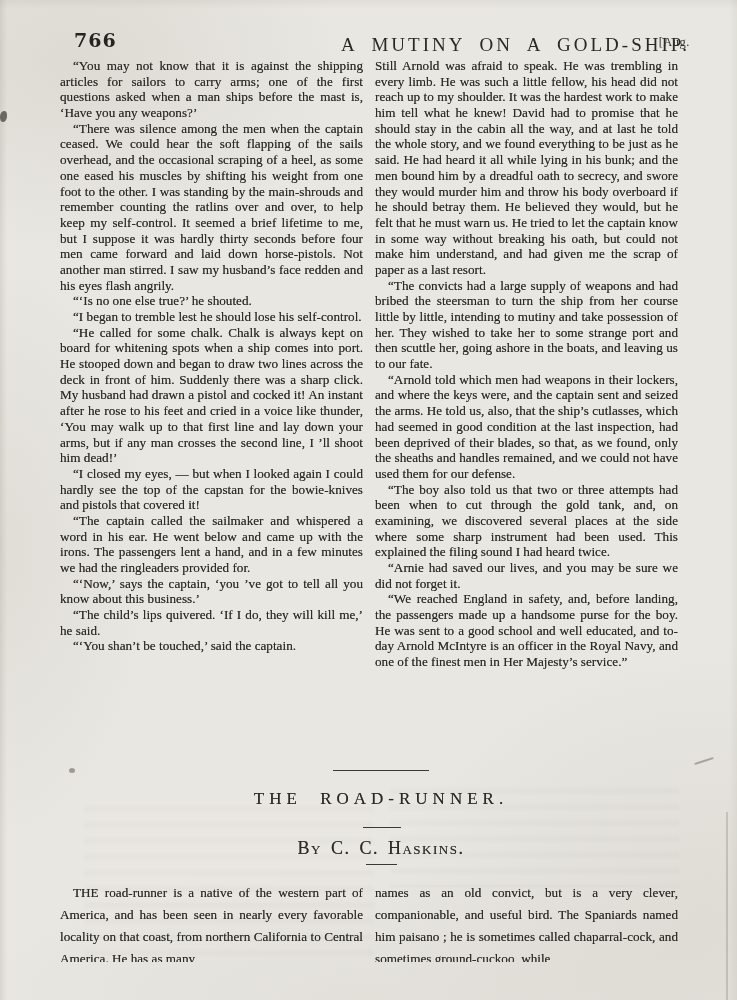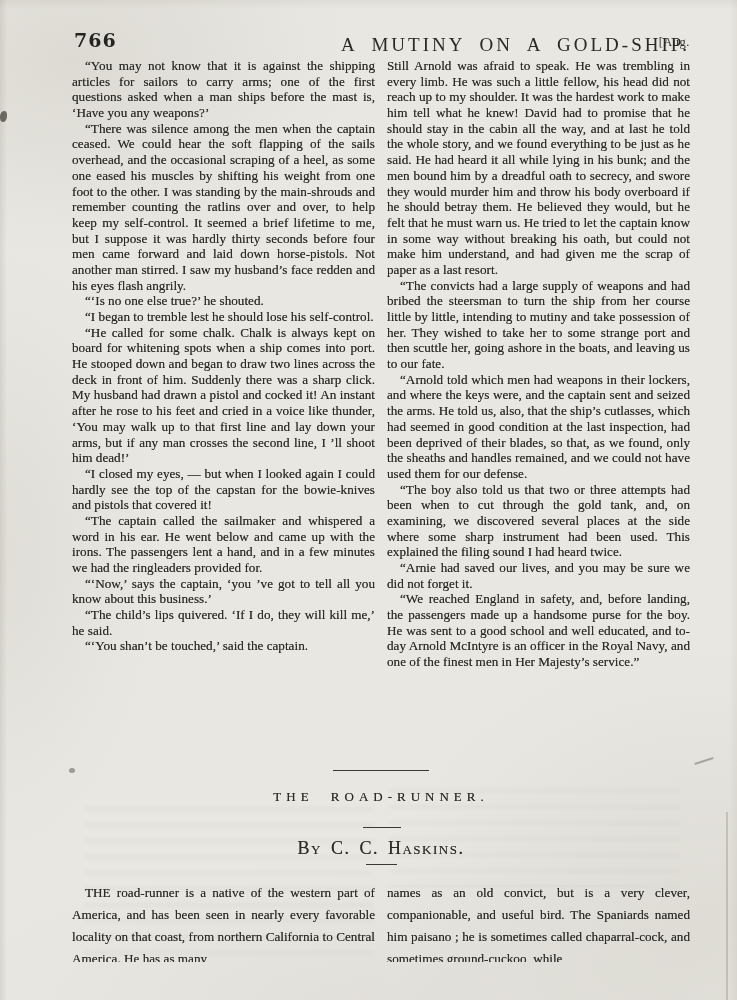--- a/index.html
+++ b/index.html
@@ -19,32 +19,32 @@
       linear-gradient(270deg, rgba(90,85,75,0.06), rgba(90,85,75,0.0) 8px);
     font-family:"Liberation Serif","DejaVu Serif",serif;
     color:#2d2b28;
   }
   
   .header{position:absolute;top:29px;left:72px;width:618px;height:26px;}
   .folio{position:absolute;left:2px;top:0;font-family:"DejaVu Serif",serif;font-size:19px;letter-spacing:1px;color:#262421;font-weight:bold;}
   .running-title{position:absolute;left:0;right:0;top:5px;text-align:right;font-size:19px;letter-spacing:3px;word-spacing:7px;color:#2b2926;}
   .issue{position:absolute;right:0;top:6px;font-size:12.5px;letter-spacing:0.5px;color:#34322e;}
   
-  .columns{position:absolute;left:72px;width:618px;display:flex;gap:12px;justify-content:center;}
+  .columns{position:absolute;left:60px;width:618px;display:flex;gap:12px;justify-content:center;}
   .cols-mutiny{top:58px;height:702px;overflow:hidden;}
   .cols-roadrunner{top:882px;height:80px;overflow:hidden;}
   .col{width:304px;text-align:justify;font-size:13.2px;line-height:15.68px;
        text-shadow:0 0 0.35px rgba(45,43,40,0.65);}
   .cols-roadrunner .col{line-height:22px;}
   .col p{margin:0;text-indent:13px;}
   .col p.cont{text-indent:0;}
   
   .section-rule{position:absolute;left:333px;top:770px;width:96px;border-top:1.4px solid #3b3935;}
   .article-title{position:absolute;left:72px;width:618px;top:789px;text-align:center;
-       font-size:13px;letter-spacing:5px;word-spacing:9px;color:#2b2926;
+       font-size:17px;letter-spacing:5px;word-spacing:9px;color:#2b2926;
        text-shadow:0 0 0.35px rgba(45,43,40,0.6);}
   .rule-short-a{position:absolute;left:363px;top:827px;width:38px;border-top:1.2px solid #3b3935;}
   .byline{position:absolute;left:72px;width:618px;top:838px;text-align:center;
        font-variant:small-caps;font-size:18px;letter-spacing:1.5px;word-spacing:3px;color:#2d2b28;
        text-shadow:0 0 0.35px rgba(45,43,40,0.6);}
   .rule-short-b{position:absolute;left:366px;top:864px;width:31px;border-top:1.2px solid #3b3935;}
   
   .showthrough{position:absolute;pointer-events:none;opacity:.55;filter:blur(1.4px);}
   .st-a{left:84px;top:806px;width:290px;height:160px;
         background:repeating-linear-gradient(180deg, rgba(95,90,82,0.055) 0 6px, rgba(95,90,82,0) 6px 16px);}

